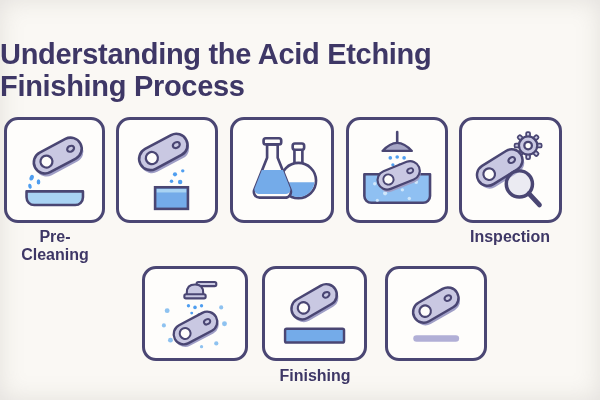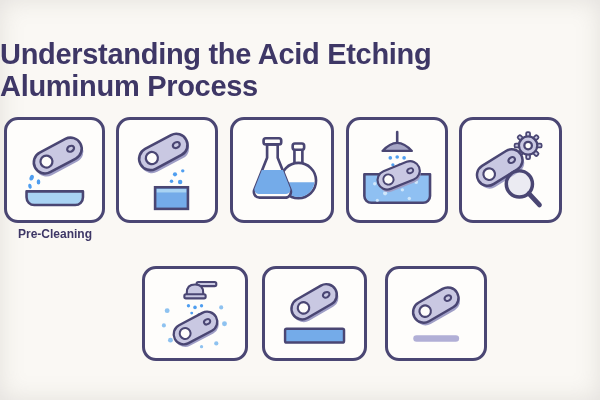--- a/index.html
+++ b/index.html
@@ -11,21 +11,21 @@
   html,body{margin:0;padding:0;}
   body{font-family:"Liberation Sans",sans-serif;background:#e9e7e3;}
   .canvas{position:relative;width:600px;height:400px;background:var(--background);
     overflow:hidden;box-shadow:inset 0 0 24px rgba(120,115,110,.18);}
   .title{position:absolute;top:22px;left:0;width:600px;text-align:left;
     color:var(--title);font-weight:bold;font-size:29px;line-height:1.12;letter-spacing:-.3px;margin-top:16px;}
   .card{position:absolute;box-sizing:border-box;border:3px solid var(--ink);
     border-radius:14px;background:var(--boxbg);display:flex;align-items:center;justify-content:center;}
   .card svg{width:90%;height:92%;}
   .step-label{position:absolute;text-align:center;color:var(--title);
-    font-weight:bold;font-size:12px;line-height:1.15;}
+    font-weight:bold;font-size:16px;line-height:1.15;}
   
   .p-shade{fill:var(--partshade);}
   .p-body{fill:var(--partfill);stroke:var(--ink);stroke-width:3;}
   .p-hole{fill:var(--boxbg);stroke:var(--ink);stroke-width:2.6;}
   .p-hole2{fill:none;stroke:var(--ink);stroke-width:2.6;}
   .drop{fill:var(--droplet);}
   .splash{fill:var(--splash);}
   .bub{fill:var(--bubble);}
   .tray{fill:var(--bluelight);stroke:var(--ink);stroke-width:3;stroke-linejoin:round;}
   .cont{fill:var(--bluemid);stroke:var(--ink);stroke-width:3;}
@@ -55,21 +55,21 @@
       <circle class="p-hole" cx="-15" cy="-1" r="7"></circle>
       <ellipse class="p-hole2" cx="17" cy="-1" rx="4.2" ry="3.2"></ellipse>
     </g>
   </defs>
 </svg>
 
 <div class="canvas">
 
   <div class="title">
     <div>Understanding the Acid Etching</div>
-    <div>Aluminum Process</div>
+    <div>Finishing Process</div>
   </div>
 
   <div class="card" style="left:4px;top:117px;width:101px;height:106px">
     <svg viewBox="0 0 100 100">
       <use href="#part" transform="translate(54,34) rotate(-28)"></use>
       <ellipse class="drop" cx="23" cy="59" rx="2.4" ry="3.4" transform="rotate(22 23 59)"></ellipse>
       <ellipse class="drop" cx="31" cy="64" rx="2.1" ry="3.1"></ellipse>
       <ellipse class="drop" cx="21" cy="69" rx="2" ry="3" transform="rotate(-16 21 69)"></ellipse>
       <path class="tray" d="M17 75 h66 v7 a9 9 0 0 1 -9 9 H26 a9 9 0 0 1 -9 -9 z"></path>
     </svg>
@@ -135,20 +135,21 @@
       </g>
       <use href="#part" transform="translate(38,48) rotate(-32) scale(0.95)"></use>
       <g>
         <circle class="lens" cx="60" cy="66" r="15"></circle>
         <line class="handle" x1="71" y1="77" x2="83" y2="90"></line>
       </g>
     </svg>
   </div>
 
   <div class="step-label" style="left:10px;top:228px;width:90px">Pre-Cleaning</div>
+  <div class="step-label" style="left:465px;top:228px;width:90px">Inspection</div>
 
   <div class="card" style="left:142px;top:266px;width:106px;height:95px">
     <svg viewBox="0 0 100 100">
       <rect class="faucetp" x="52" y="11" width="24" height="5" rx="2"></rect>
       <path class="faucetp" d="M40 27 v-3 q0 -10 10 -10 q10 0 10 10 v3 z"></path>
       <rect class="faucetp" x="37" y="26" width="26" height="5" rx="2"></rect>
       <circle class="drop" cx="42" cy="40" r="2"></circle>
       <circle class="drop" cx="50" cy="42" r="2.2"></circle>
       <circle class="drop" cx="58" cy="40" r="2"></circle>
       <circle class="drop" cx="46" cy="49" r="1.8"></circle>
@@ -171,15 +172,16 @@
     </svg>
   </div>
 
   <div class="card" style="left:385px;top:266px;width:102px;height:95px">
     <svg viewBox="0 0 100 100">
       <use href="#part" transform="translate(50,40) rotate(-30)"></use>
       <rect class="lbar" x="22" y="76" width="56" height="8" rx="4"></rect>
     </svg>
   </div>
 
+  <div class="step-label" style="left:270px;top:367px;width:90px">Finishing</div>
   <div class="step-label" style="left:391px;top:367px;width:90px"></div>
 
 </div>
 
 </body></html>

